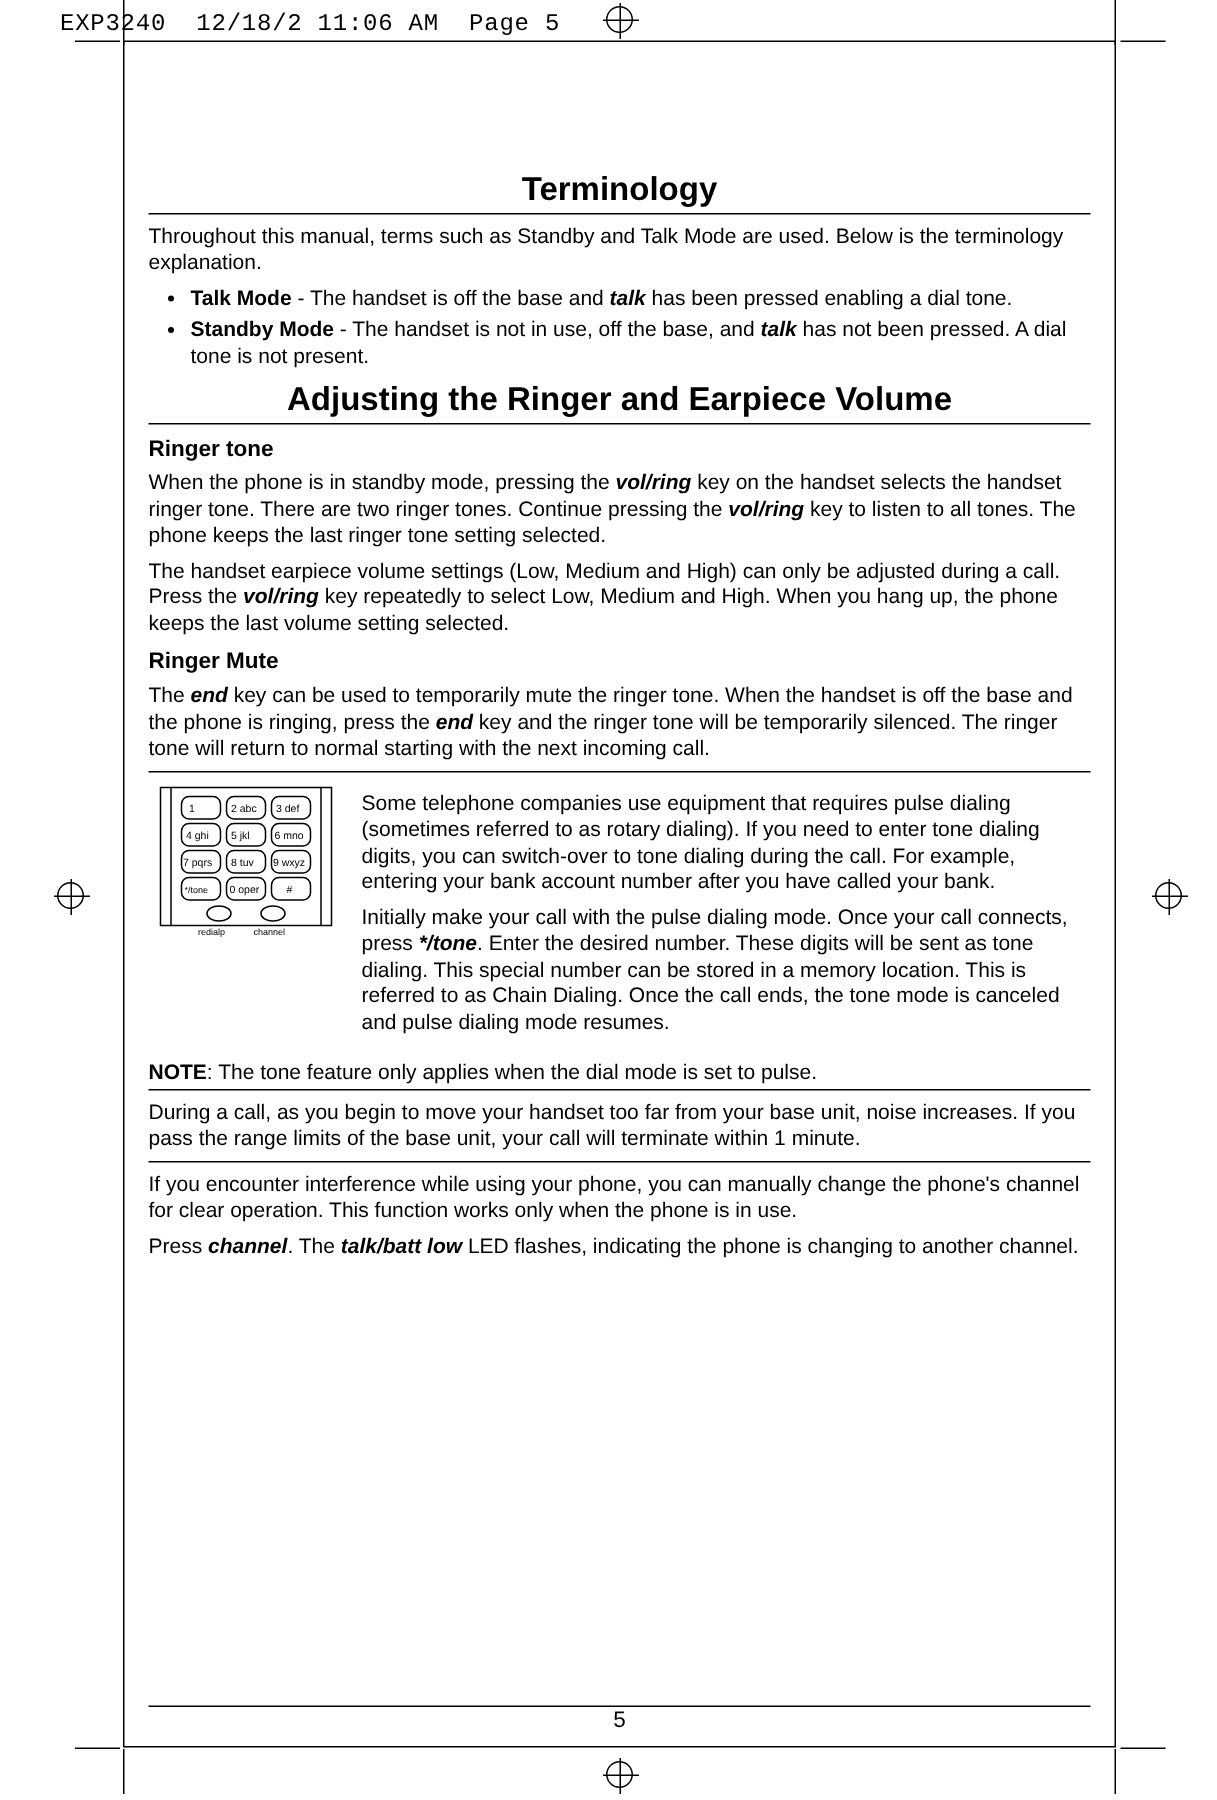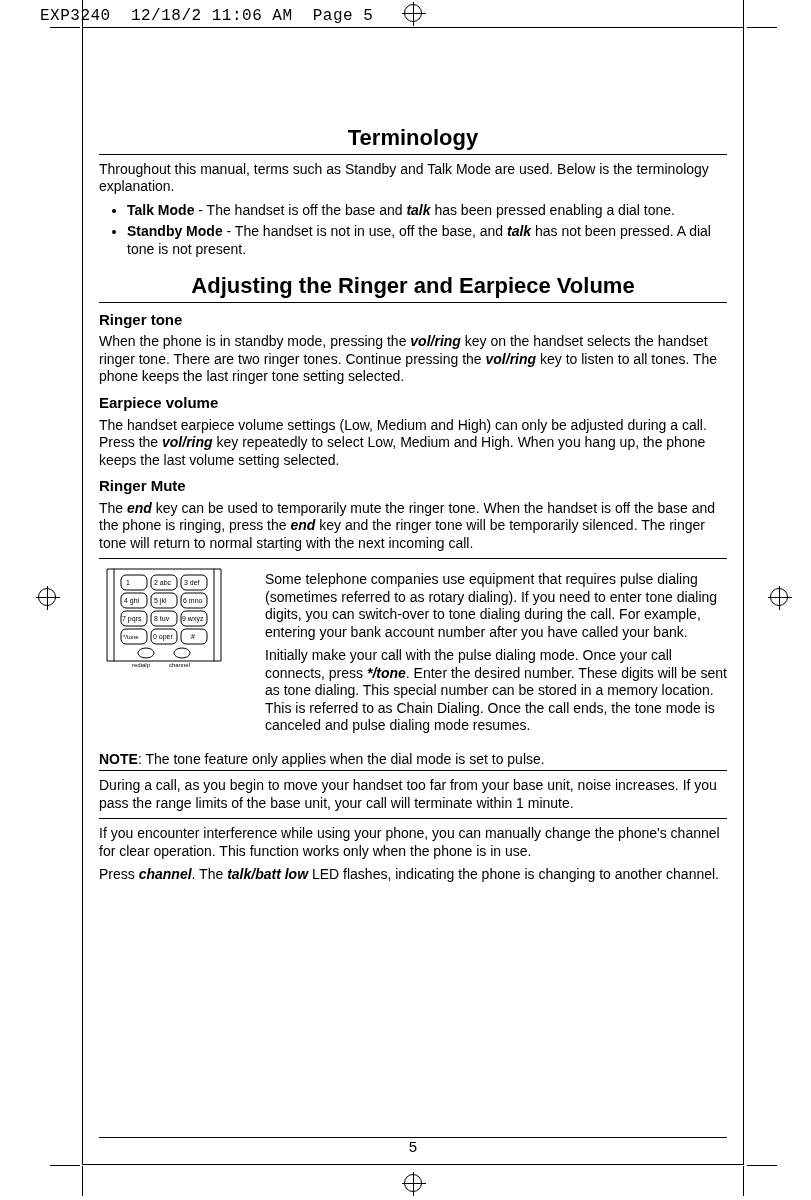--- a/index.html
+++ b/index.html
@@ -79,21 +79,21 @@
   .content {
     position: absolute;
     left: 99px;
     top: 110px;
     width: 628px;
   }
   h1.section {
     text-align: center;
     font-weight: bold;
     font-size: 22px;
-    margin: 14px 0 2px 0;
+    margin: 2px 0 2px 0;
   }
   .rule {
     border-top: 1px solid #000;
     margin: 2px 0 6px 0;
   }
   p.body {
     margin: 4px 0 6px 0;
   }
   h2.sub {
     font-weight: bold;
@@ -113,21 +113,20 @@
     display: flex;
     align-items: flex-start;
     gap: 12px;
     margin-top: 8px;
   }
   .figure-row svg {
     flex: 0 0 auto;
   }
   .figure-row .fig-text {
     flex: 1 1 auto;
-    margin-left: 24px;
   }
   .note {
     margin: 10px 0 0 0;
   }
   .note .note-label {
     font-weight: bold;
   }
   .page-number {
     position: absolute;
     left: 99px;
@@ -184,21 +183,20 @@
     </ul>
 
     <h1 class="section">Adjusting the Ringer and Earpiece Volume</h1>
     <div class="rule"></div>
 
     <h2 class="sub">Ringer tone</h2>
     <p class="body">
       <span>When the phone is in standby mode, pressing the </span><span class="bi">vol/ring</span><span> key on the handset selects the handset ringer tone. There are two ringer tones. Continue pressing the </span><span class="bi">vol/ring</span><span> key to listen to all tones. The phone keeps the last ringer tone setting selected.</span>
     </p>
 
-    <h2 class="sub">Earpiece volume</h2>
     <p class="body">
       <span>The handset earpiece volume settings (Low, Medium and High) can only be adjusted during a call. Press the </span><span class="bi">vol/ring</span><span> key repeatedly to select Low, Medium and High. When you hang up, the phone keeps the last volume setting selected.</span>
     </p>
 
     <h2 class="sub">Ringer Mute</h2>
     <p class="body">
       <span>The </span><span class="bi">end</span><span> key can be used to temporarily mute the ringer tone. When the handset is off the base and the phone is ringing, press the </span><span class="bi">end</span><span> key and the ringer tone will be temporarily silenced. The ringer tone will return to normal starting with the next incoming call.</span>
     </p>
 
     <div class="rule"></div>

